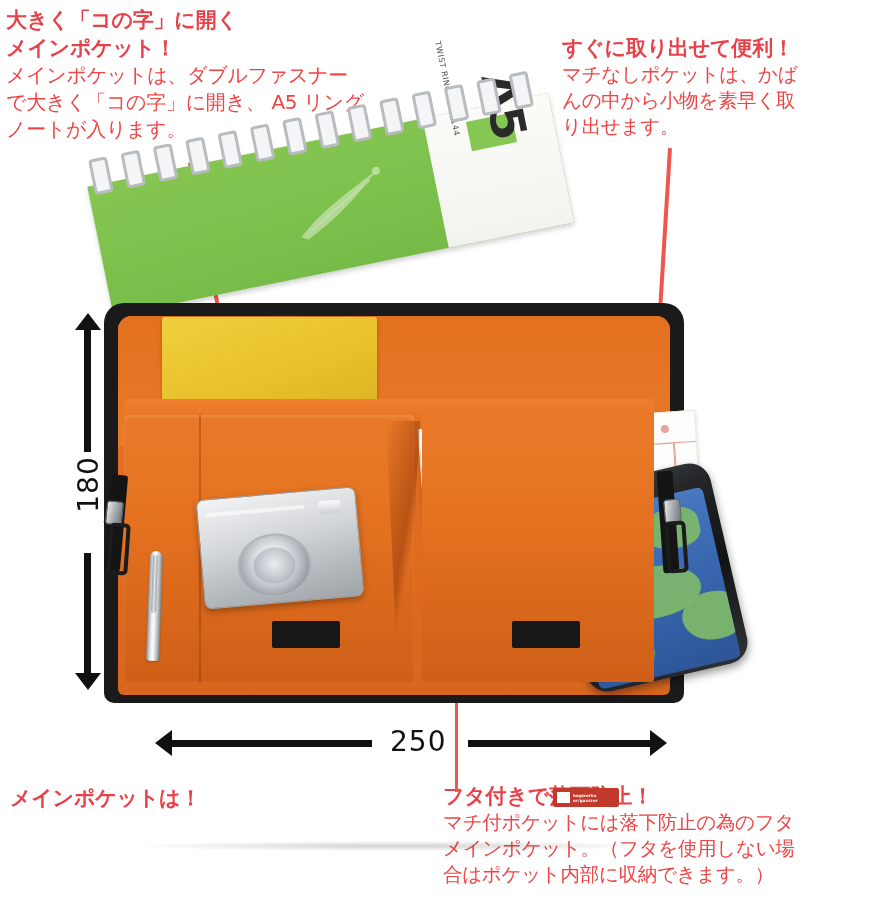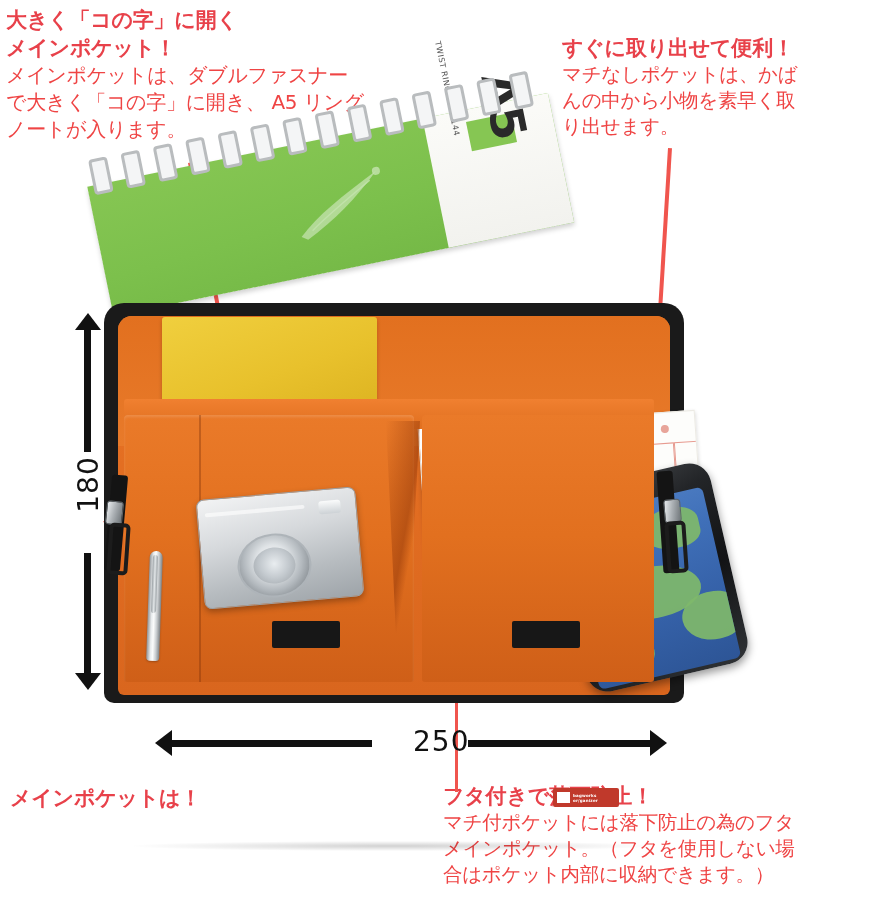--- a/index.html
+++ b/index.html
@@ -57,21 +57,21 @@
     font-size: 28px;
     font-weight: normal;
     font-family: "DejaVu Sans", "Liberation Sans", sans-serif;
   }
   #dim-v-label {
     left: 60px; top: 468px;
     transform: rotate(-90deg);
     transform-origin: center center;
     letter-spacing: 1px;
   }
-  #dim-h-label { left: 390px; top: 725px; letter-spacing: 1px; margin-left: 23px; }
+  #dim-h-label { left: 390px; top: 725px; letter-spacing: 1px; }
 
   .dim-line-v { position: absolute; width: 7px; background: #111; left: 84px; }
   .dim-line-h { position: absolute; height: 7px; background: #111; top: 740px; }
   .arrowhead { position: absolute; width: 0; height: 0; }
   .ah-up    { border-left: 13px solid transparent; border-right: 13px solid transparent; border-bottom: 17px solid #111; }
   .ah-down  { border-left: 13px solid transparent; border-right: 13px solid transparent; border-top: 17px solid #111; }
   .ah-left  { border-top: 13px solid transparent; border-bottom: 13px solid transparent; border-right: 17px solid #111; }
   .ah-right { border-top: 13px solid transparent; border-bottom: 13px solid transparent; border-left: 17px solid #111; }
 
   

